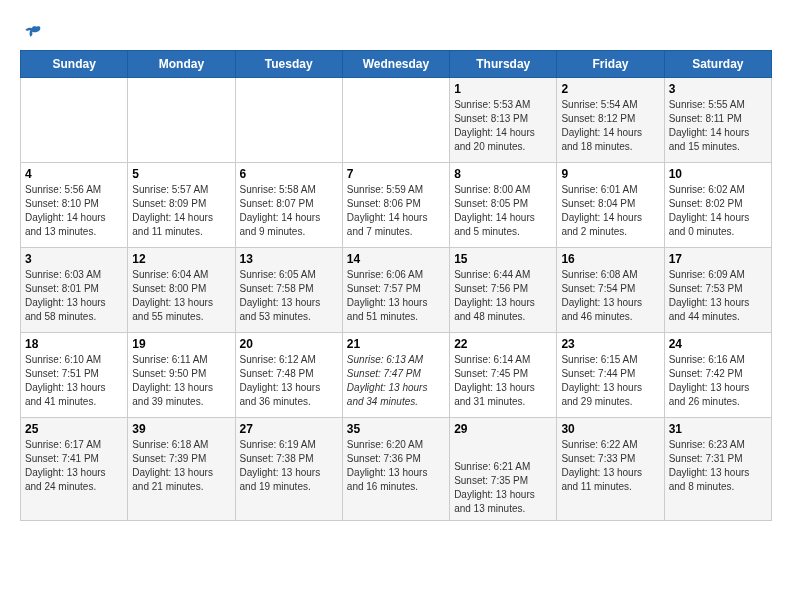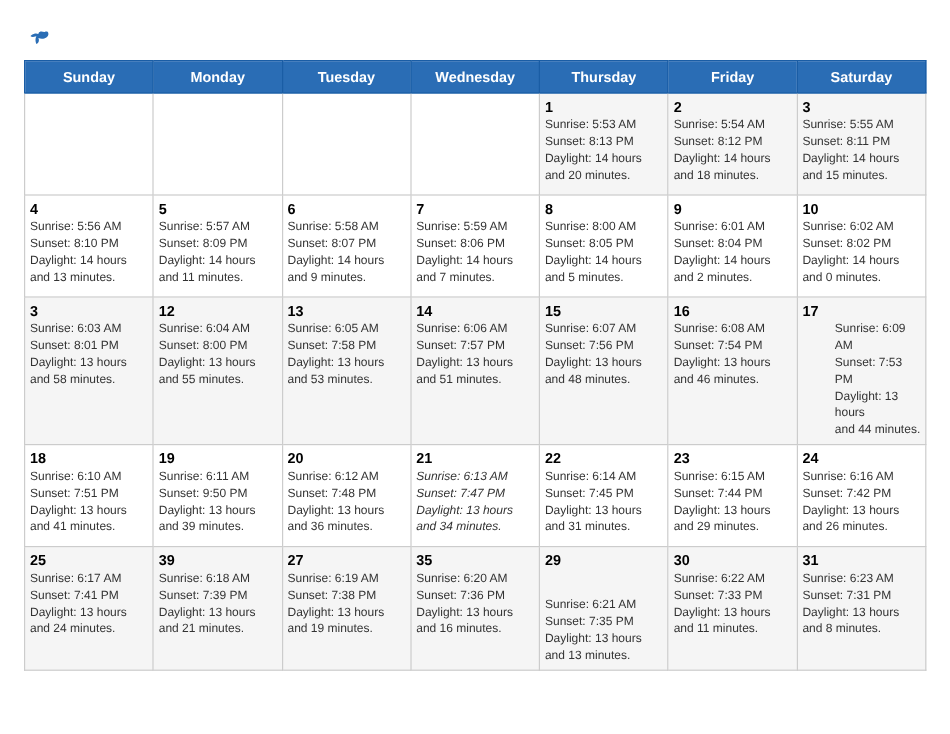--- a/index.html
+++ b/index.html
@@ -231,35 +231,35 @@
         </td>
         <td>
           <span class="day-num">14</span>
           <div class="day-info" style="white-space: pre-line;">Sunrise: 6:06 AM
 Sunset: 7:57 PM
 Daylight: 13 hours
 and 51 minutes.</div>
         </td>
         <td>
           <span class="day-num">15</span>
-          <div class="day-info" style="white-space: pre-line;">Sunrise: 6:07 AM
+          <div class="day-info" style="white-space: pre-line;">Sunrise: 6:44 AM
 Sunset: 7:56 PM
 Daylight: 13 hours
 and 48 minutes.</div>
         </td>
         <td>
           <span class="day-num">16</span>
           <div class="day-info" style="white-space: pre-line;">Sunrise: 6:08 AM
 Sunset: 7:54 PM
 Daylight: 13 hours
 and 46 minutes.</div>
         </td>
         <td>
           <span class="day-num">17</span>
-          <div class="day-info" style="white-space: pre-line; margin-left: 27px;">Sunrise: 6:09 AM
+          <div class="day-info" style="white-space: pre-line;">Sunrise: 6:09 AM
 Sunset: 7:53 PM
 Daylight: 13 hours
 and 44 minutes.</div>
         </td>
       </tr>
       <tr>
         <td>
           <span class="day-num">18</span>
           <div class="day-info" style="white-space: pre-line;">Sunrise: 6:10 AM
 Sunset: 7:51 PM

